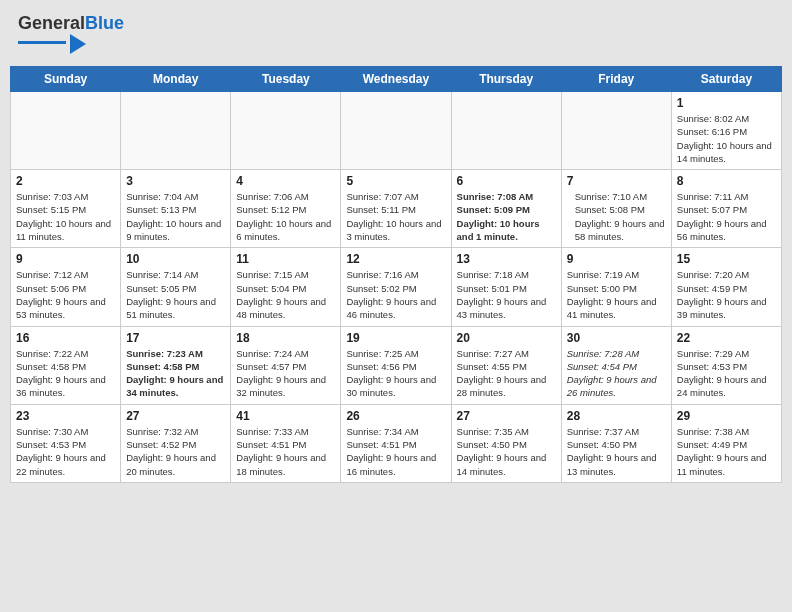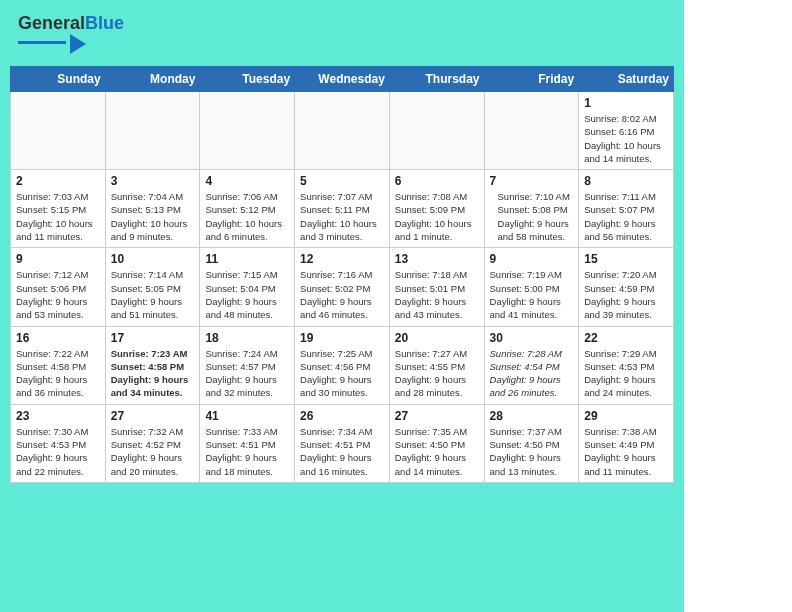--- a/index.html
+++ b/index.html
@@ -3,23 +3,23 @@
   <meta charset="utf-8">
   <style>
     * { box-sizing: border-box; margin: 0; padding: 0; }
     body {
       font-family: Arial, sans-serif;
       background: #fff;
       width: 792px;
       min-height: 612px;
     }
     .page {
-      width: 684px;
+      width: 792px;
       min-height: 612px;
-      background: #5eead4;
+      background: #e5e5e5;
       padding: 10px;
     }
     .header {
       display: flex;
       justify-content: space-between;
       align-items: flex-start;
       margin-bottom: 8px;
       padding: 4px 4px 4px 8px;
     }
     .logo {
@@ -61,21 +61,21 @@
     .calendar {
       width: 100%;
       border-collapse: collapse;
       border: 1px solid #ccc;
     }
     .calendar th {
       background: #2a6db5;
       color: #fff;
       font-size: 12px;
       font-weight: bold;
-      text-align: right;
+      text-align: center;
       padding: 5px 4px;
       border: 1px solid #2a6db5;
     }
     .calendar td {
       vertical-align: top;
       border: 1px solid #ccc;
       width: calc(100% / 7);
       padding: 4px 5px;
       font-size: 10px;
       color: #333;
@@ -166,21 +166,21 @@
 Daylight: 10 hours and 6 minutes.</div>
           </td>
           <td>
             <div class="day-number">5</div>
             <div class="day-info" style="white-space: pre-line;">Sunrise: 7:07 AM
 Sunset: 5:11 PM
 Daylight: 10 hours and 3 minutes.</div>
           </td>
           <td>
             <div class="day-number">6</div>
-            <div class="day-info" style="white-space: pre-line;">Sunrise: 7:08 AM
+            <div class="day-info" style="white-space: pre-line; font-weight: bold;">Sunrise: 7:08 AM
 Sunset: 5:09 PM
 Daylight: 10 hours and 1 minute.</div>
           </td>
           <td>
             <div class="day-number">7</div>
             <div class="day-info" style="white-space: pre-line; margin-left: 8px;">Sunrise: 7:10 AM
 Sunset: 5:08 PM
 Daylight: 9 hours and 58 minutes.</div>
           </td>
           <td>

